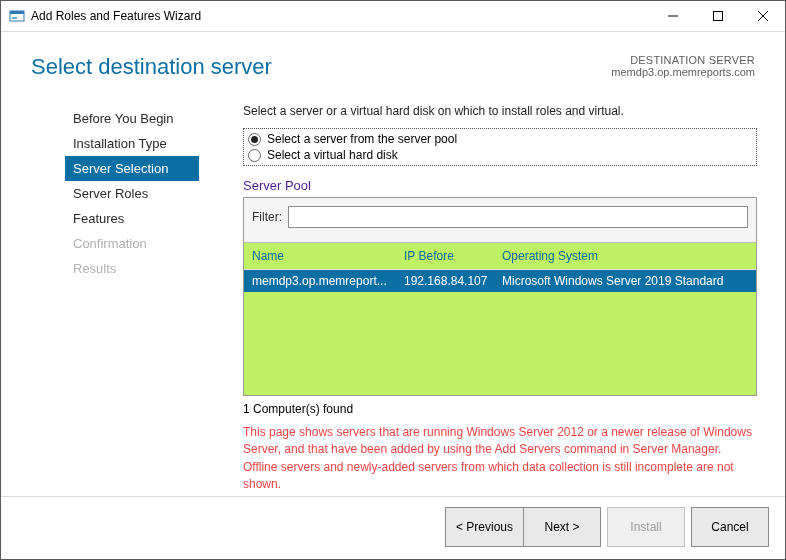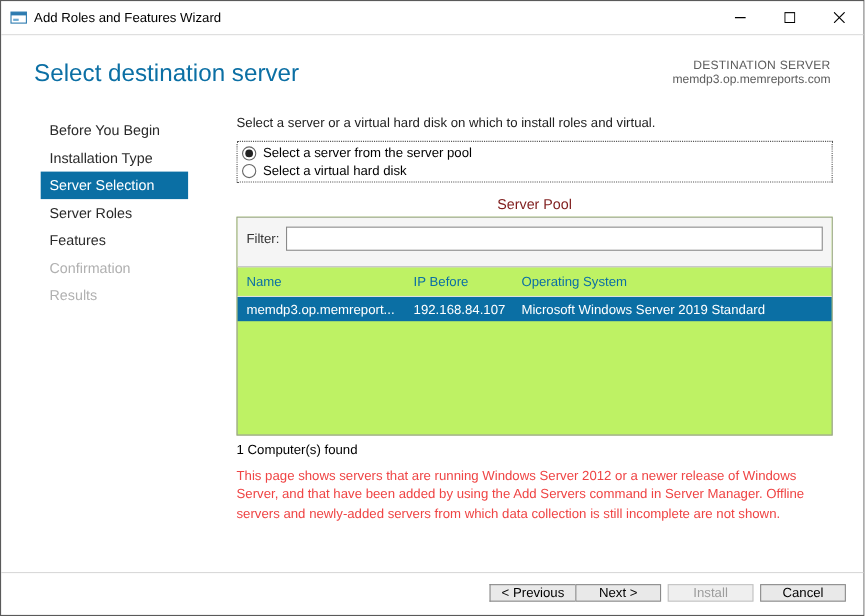--- a/index.html
+++ b/index.html
@@ -8,48 +8,48 @@
   .titlebar .app-icon{width:16px;height:16px;margin:0 6px 0 8px;}
   .titlebar .title-text{font-size:12px;flex:0 0 auto;}
   .titlebar .spacer{flex:1;}
   .win-btn{width:45px;height:30px;display:flex;align-items:center;justify-content:center;}
   .win-btn svg{display:block;}
   .header{padding:22px 30px 6px 30px;display:flex;align-items:flex-start;}
   .header-title{color:#0b6fa4;font-size:22px;font-weight:300;}
   .header-right{margin-left:auto;text-align:right;font-size:11px;color:#5d5d5d;}
   .header-right .dest-label{letter-spacing:0.2px;}
   .header-right .dest-server{color:#5d5d5d;}
-  .body{flex:1;display:flex;padding:0 28px 0 0;overflow:hidden;}
+  .body{flex:1;display:flex;padding:0 28px 0 0;overflow:hidden;margin-left:28px;}
   .sidebar{width:170px;padding:20px 0 0 36px;box-sizing:border-box;}
   .nav-item{padding:5px 8px 5px 8px;font-size:13px;color:#2a2a2a;cursor:pointer;white-space:nowrap;}
   .nav-item.active{background:#0b6fa4;color:#fff;}
   .nav-item.disabled{color:#b0b0b0;cursor:default;}
   .main{flex:1;padding:18px 0 0 44px;display:flex;flex-direction:column;min-width:0;}
   .instr{font-size:12px;color:#222;margin-bottom:10px;}
   .radio-group{border:1px dotted #555;padding:2px 4px 2px 4px;margin-bottom:12px;}
   .radio-row{display:flex;align-items:center;gap:6px;padding:1px 0;}
   .radio{width:13px;height:13px;border:1px solid #666;border-radius:50%;background:#fff;display:flex;align-items:center;justify-content:center;box-sizing:border-box;}
   .radio.checked::after{content:"";width:7px;height:7px;border-radius:50%;background:#222;display:block;}
   .radio-label{font-size:12px;}
-  .section-label{font-size:13px;color:#7f1d1d;margin-bottom:4px;text-align:center;}
+  .section-label{font-size:13px;color:#4c1d95;margin-bottom:4px;}
   .pool-box{border:1px solid #9a9a9a;background:#bef264;}
   .filter-row{display:flex;align-items:center;padding:8px 8px 14px 8px;border-bottom:1px solid #bdbdbd;background:#f5f5f5;}
   .filter-label{font-size:12px;color:#333;margin-right:6px;}
   .filter-input{flex:1;height:22px;border:1px solid #8a8a8a;background:#fff;box-sizing:border-box;padding:2px 4px;font-family:inherit;font-size:12px;}
   .table-wrap{min-height:152px;box-sizing:border-box;}
   .table-head{display:flex;padding:6px 8px 6px 8px;color:#0b6fa4;font-size:12px;border-bottom:1px solid #e0e0e0;}
   .col-name{width:152px;}
   .col-ip{width:98px;}
   .col-os{flex:1;}
   .table-row{display:flex;padding:4px 8px;font-size:12px;color:#fff;background:#0b6fa4;align-items:center;}
   .table-row .col-name,.table-row .col-ip,.table-row .col-os{color:#fff;overflow:hidden;text-overflow:ellipsis;white-space:nowrap;}
   .found-text{font-size:12px;margin:6px 0 8px 0;}
   .note{font-size:12px;color:#ef4444;line-height:1.45;}
   .footer{border-top:1px solid #d9d9d9;padding:10px 16px 12px 0;display:flex;justify-content:flex-end;gap:6px;}
-  .btn{min-width:78px;height:16px;box-sizing:border-box;border:1px solid #8a8a8a;background:#e9e9e9;font-family:inherit;font-size:12px;padding:0 10px;cursor:pointer;}
+  .btn{min-width:78px;height:40px;box-sizing:border-box;border:1px solid #8a8a8a;background:#e9e9e9;font-family:inherit;font-size:12px;padding:0 10px;cursor:pointer;}
   .btn[disabled]{color:#9c9c9c;border-color:#c2c2c2;background:#efefef;cursor:default;}
   .btn.adj-left{border-right:none;}
   .nav-pair{display:flex;}
 </style>
 </head>
 <body>
 
 <div class="window">
 
   <div class="titlebar">

